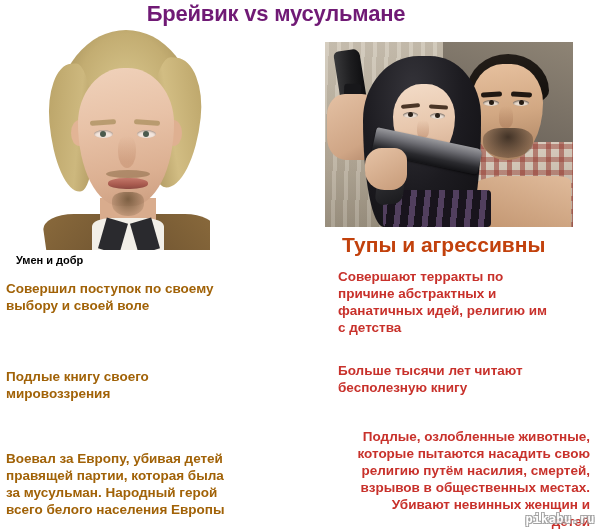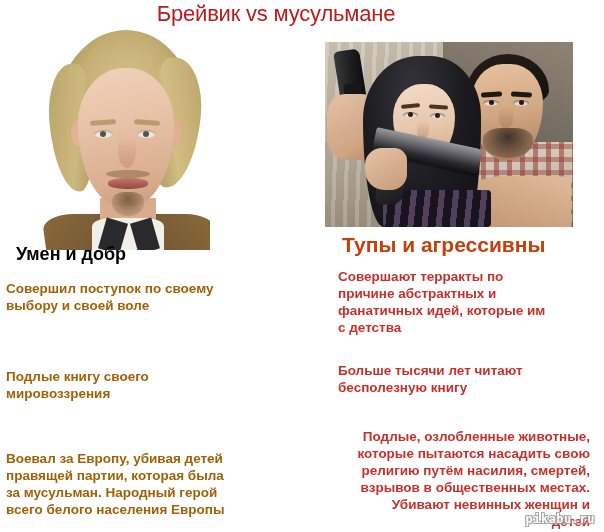--- a/index.html
+++ b/index.html
@@ -20,22 +20,22 @@
   }
 
   
   .meme-title {
     position: absolute;
     left: 0;
     top: 1px;
     width: 552px;
     text-align: center;
     font-size: 22px;
-    font-weight: normal;
-    color: #b91c1c;
+    font-weight: bold;
+    color: #701a75;
     letter-spacing: -0.2px;
     line-height: 26px;
     white-space: nowrap;
   }
 
   
   .photo {
     position: absolute;
     overflow: hidden;
   }
@@ -232,22 +232,22 @@
   .txt {
     position: absolute;
     font-weight: bold;
     line-height: 17px;
     white-space: pre-line;
   }
   .col-left  { left: 6px;   width: 286px; color: #a16207; }
   .col-right { left: 338px; width: 252px; color: #c8312b; }
 
   .head-left {
-    top: 246px;
-    font-size: 18px;
+    top: 252px;
+    font-size: 11px;
     line-height: 17px;
     left: 16px;
     text-align: right;
   }
   .head-right {
     top: 232px;
     font-size: 21px;
     line-height: 25px;
     color: #c2410c;
     left: 342px;
@@ -353,21 +353,21 @@
 
   <div class="txt col-left l-b3">Воевал за Европу, убивая детей
 правящей партии, которая была
 за мусульман. Народный герой
 всего белого населения Европы</div>
 
   <div class="txt head-right">Тупы и агрессивны</div>
 
   <div class="txt col-right r-b1">Совершают терракты по
 причине абстрактных и
-фанатичных идей, которые им
+фанатичных идей, религию им
 с детства</div>
 
   <div class="txt col-right r-b2">Больше тысячи лет читают
 бесполезную книгу</div>
 
   <div class="txt col-right r-b3">Подлые, озлобленные животные,
 которые пытаются насадить свою
 религию путём насилия, смертей,
 взрывов в общественных местах.
 Убивают невинных женщин и

